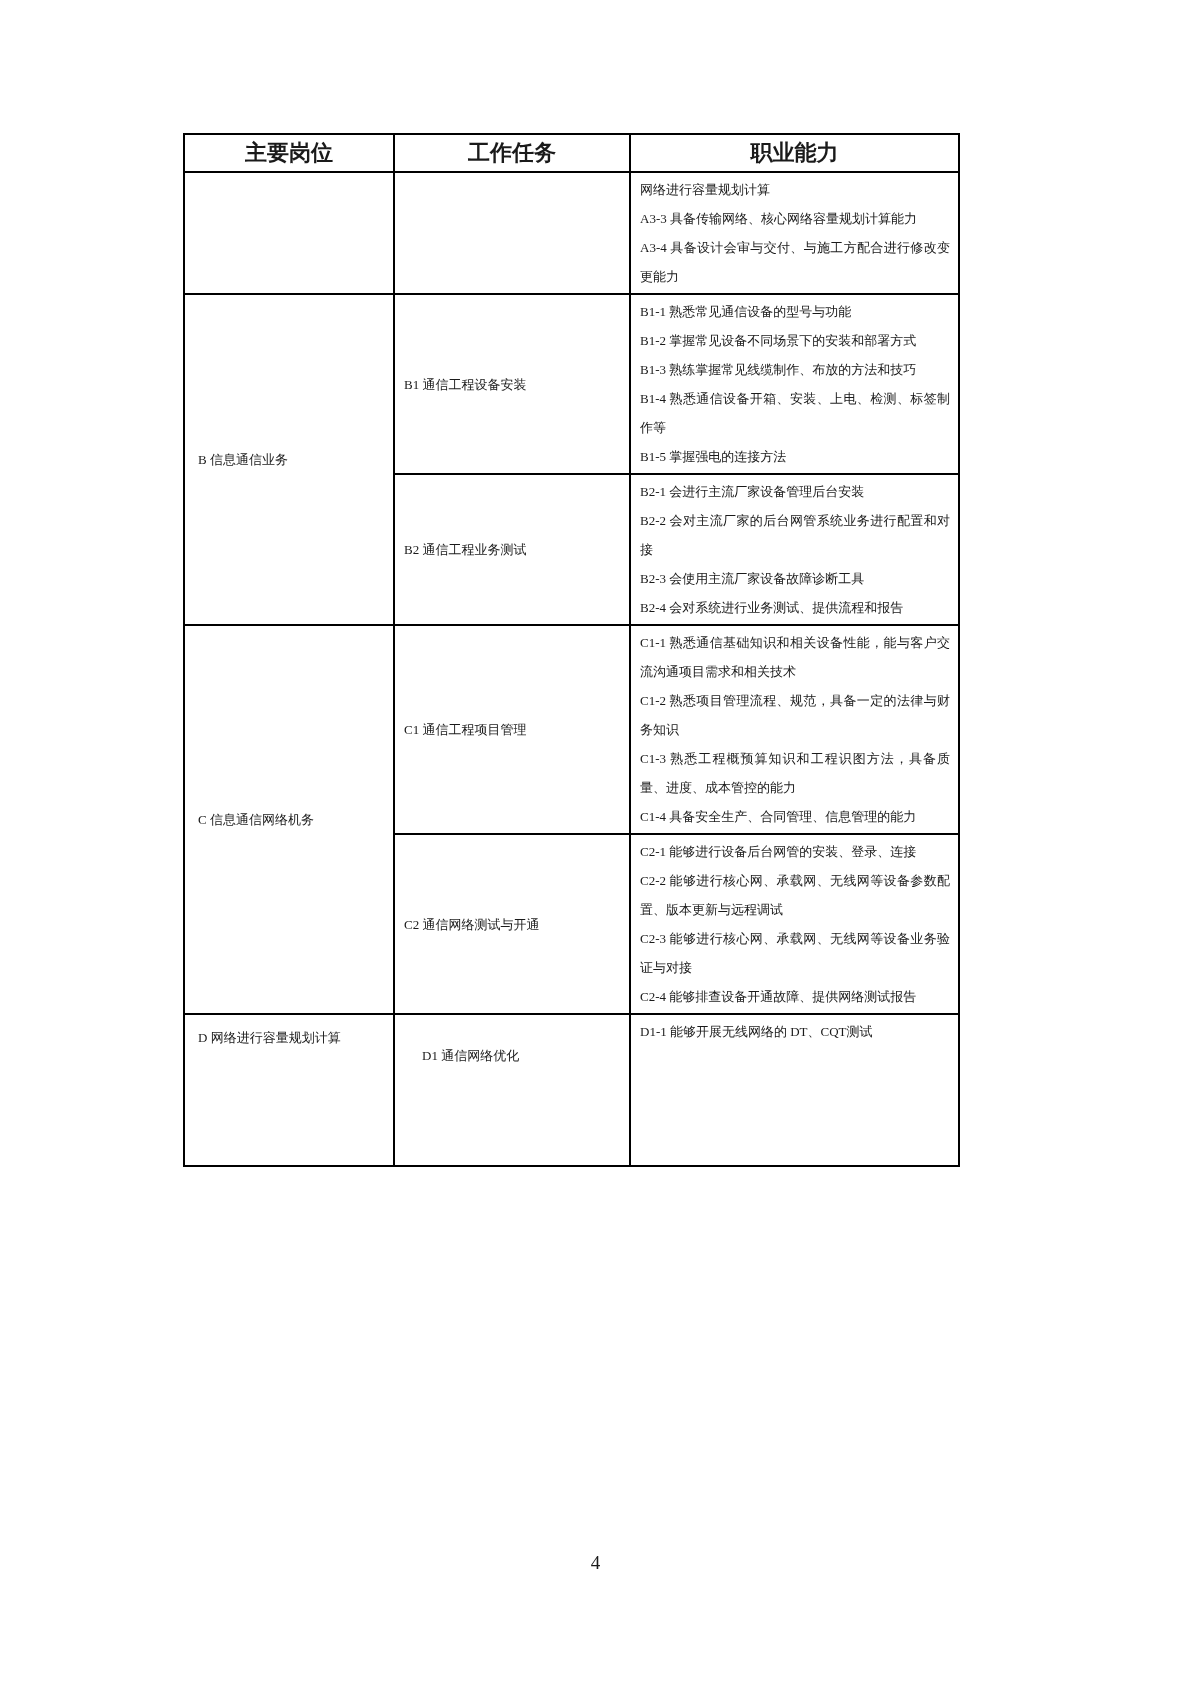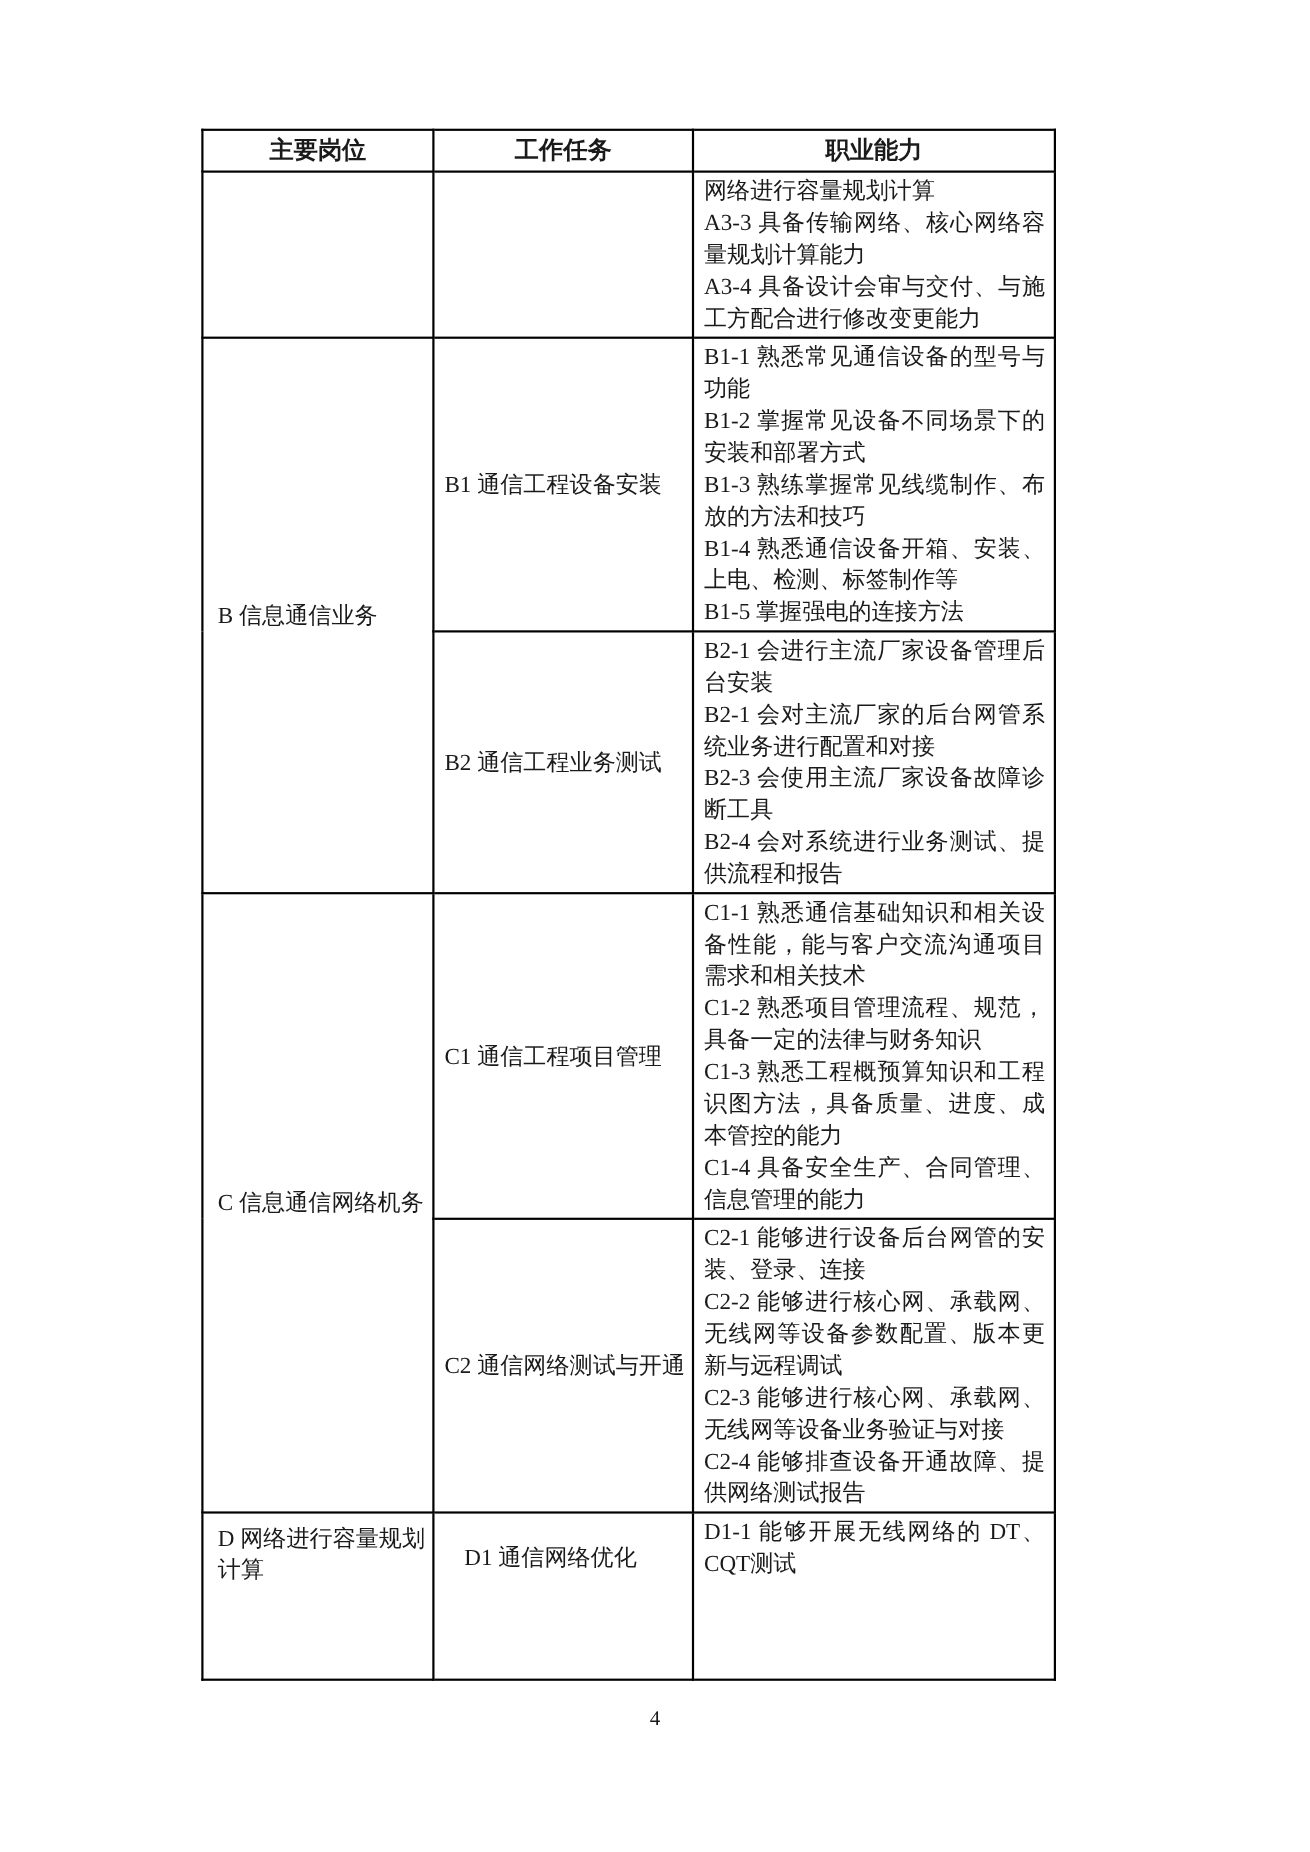--- a/index.html
+++ b/index.html
@@ -12,31 +12,31 @@
     width: 1191px;
     height: 1684px;
     background: #ffffff;
     font-family: "Liberation Serif", "DejaVu Serif", serif;
     color: #1a1a1a;
     overflow: hidden;
   }
   table.doc-table {
     position: absolute;
     left: 183px;
-    top: 117px;
+    top: 133px;
     width: 775px;
     border-collapse: collapse;
     table-layout: fixed;
   }
   .doc-table col.c1 { width: 210px; }
   .doc-table col.c2 { width: 236px; }
   .doc-table col.c3 { width: 329px; }
   .doc-table th, .doc-table td {
     border: 2px solid #000000;
-    font-size: 21px;
+    font-size: 13px;
     color: #1a1a1a;
     box-sizing: border-box;
   }
   .doc-table th {
     font-weight: bold;
     text-align: center;
     padding: 3px 2px;
     font-size: 22px;
     height: 33px;
   }
@@ -122,21 +122,21 @@
           <p>B1-3 熟练掌握常见线缆制作、布放的方法和技巧</p>
           <p>B1-4 熟悉通信设备开箱、安装、上电、检测、标签制作等</p>
           <p>B1-5 掌握强电的连接方法</p>
         </td>
       </tr>
 
       <tr>
         <td class="task">B2 通信工程业务测试</td>
         <td class="abil">
           <p>B2-1 会进行主流厂家设备管理后台安装</p>
-          <p>B2-1 会对主流厂家的后台网管系统业务进行配置和对接</p>
+          <p>B2-2 会对主流厂家的后台网管系统业务进行配置和对接</p>
           <p>B2-3 会使用主流厂家设备故障诊断工具</p>
           <p>B2-4 会对系统进行业务测试、提供流程和报告</p>
         </td>
       </tr>
 
       <tr>
         <td class="pos" rowspan="2">C 信息通信网络机务</td>
         <td class="task">C1 通信工程项目管理</td>
         <td class="abil">
           <p>C1-1 熟悉通信基础知识和相关设备性能，能与客户交流沟通项目需求和相关技术</p>

